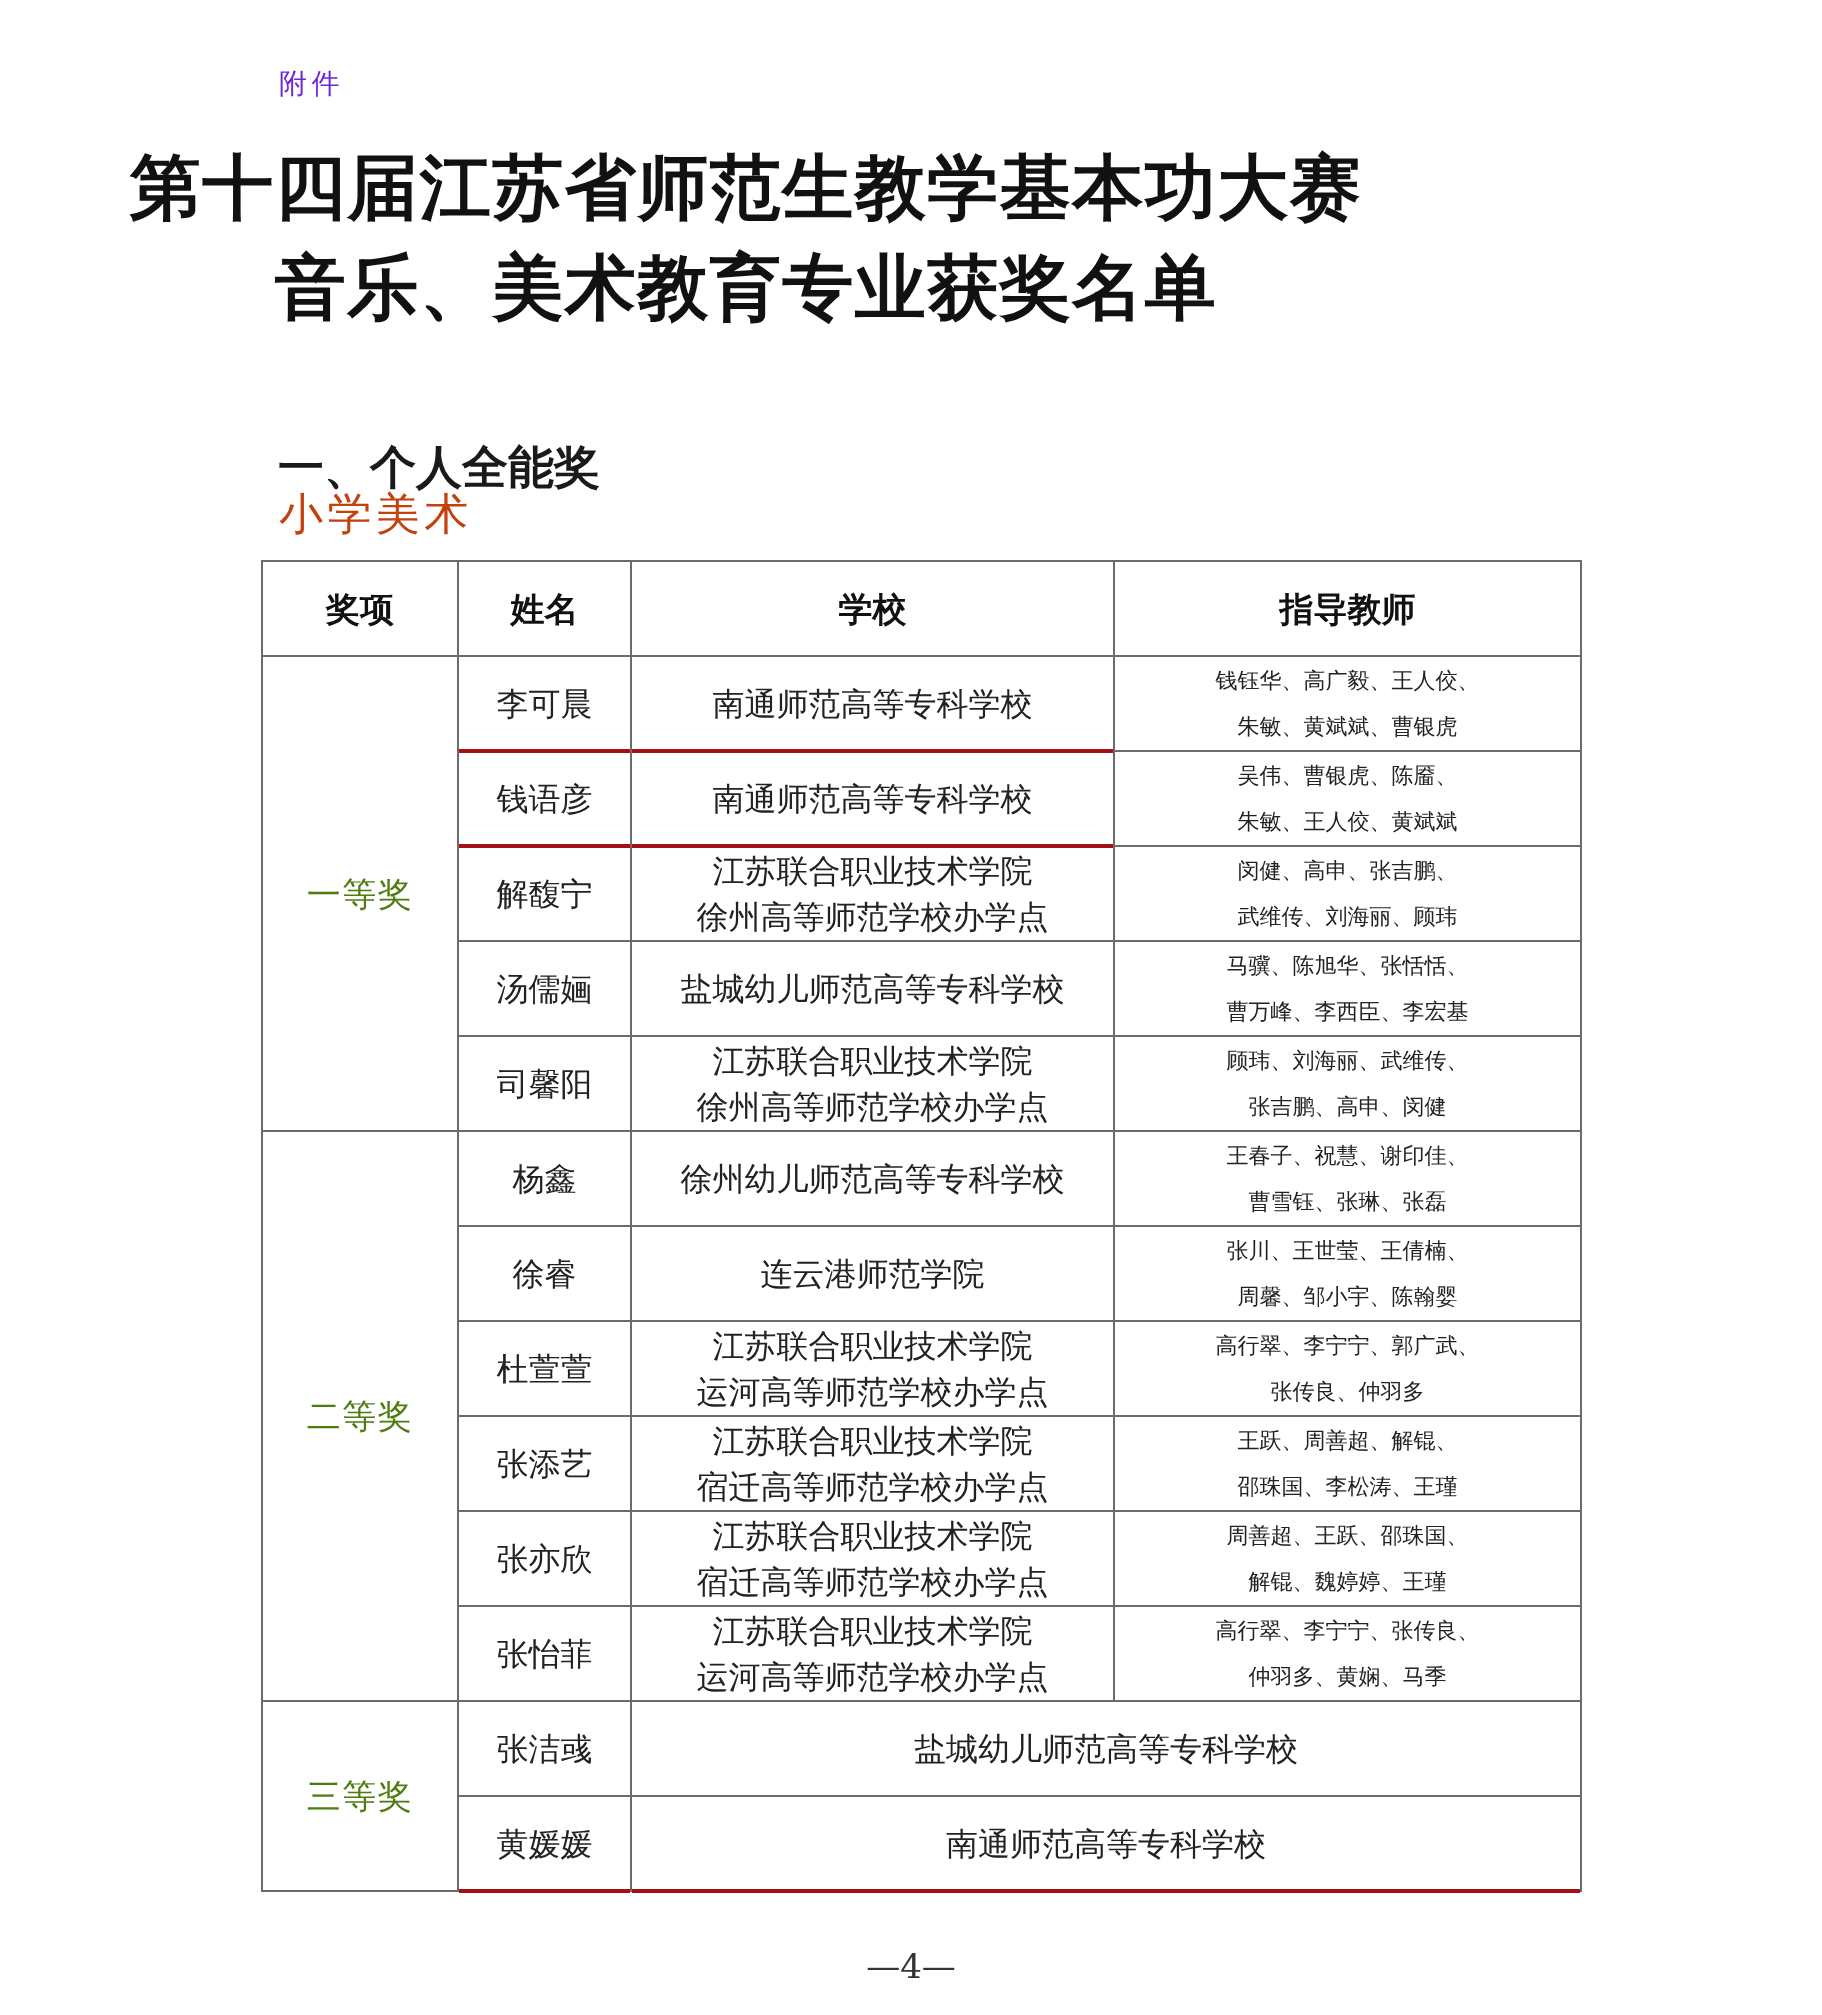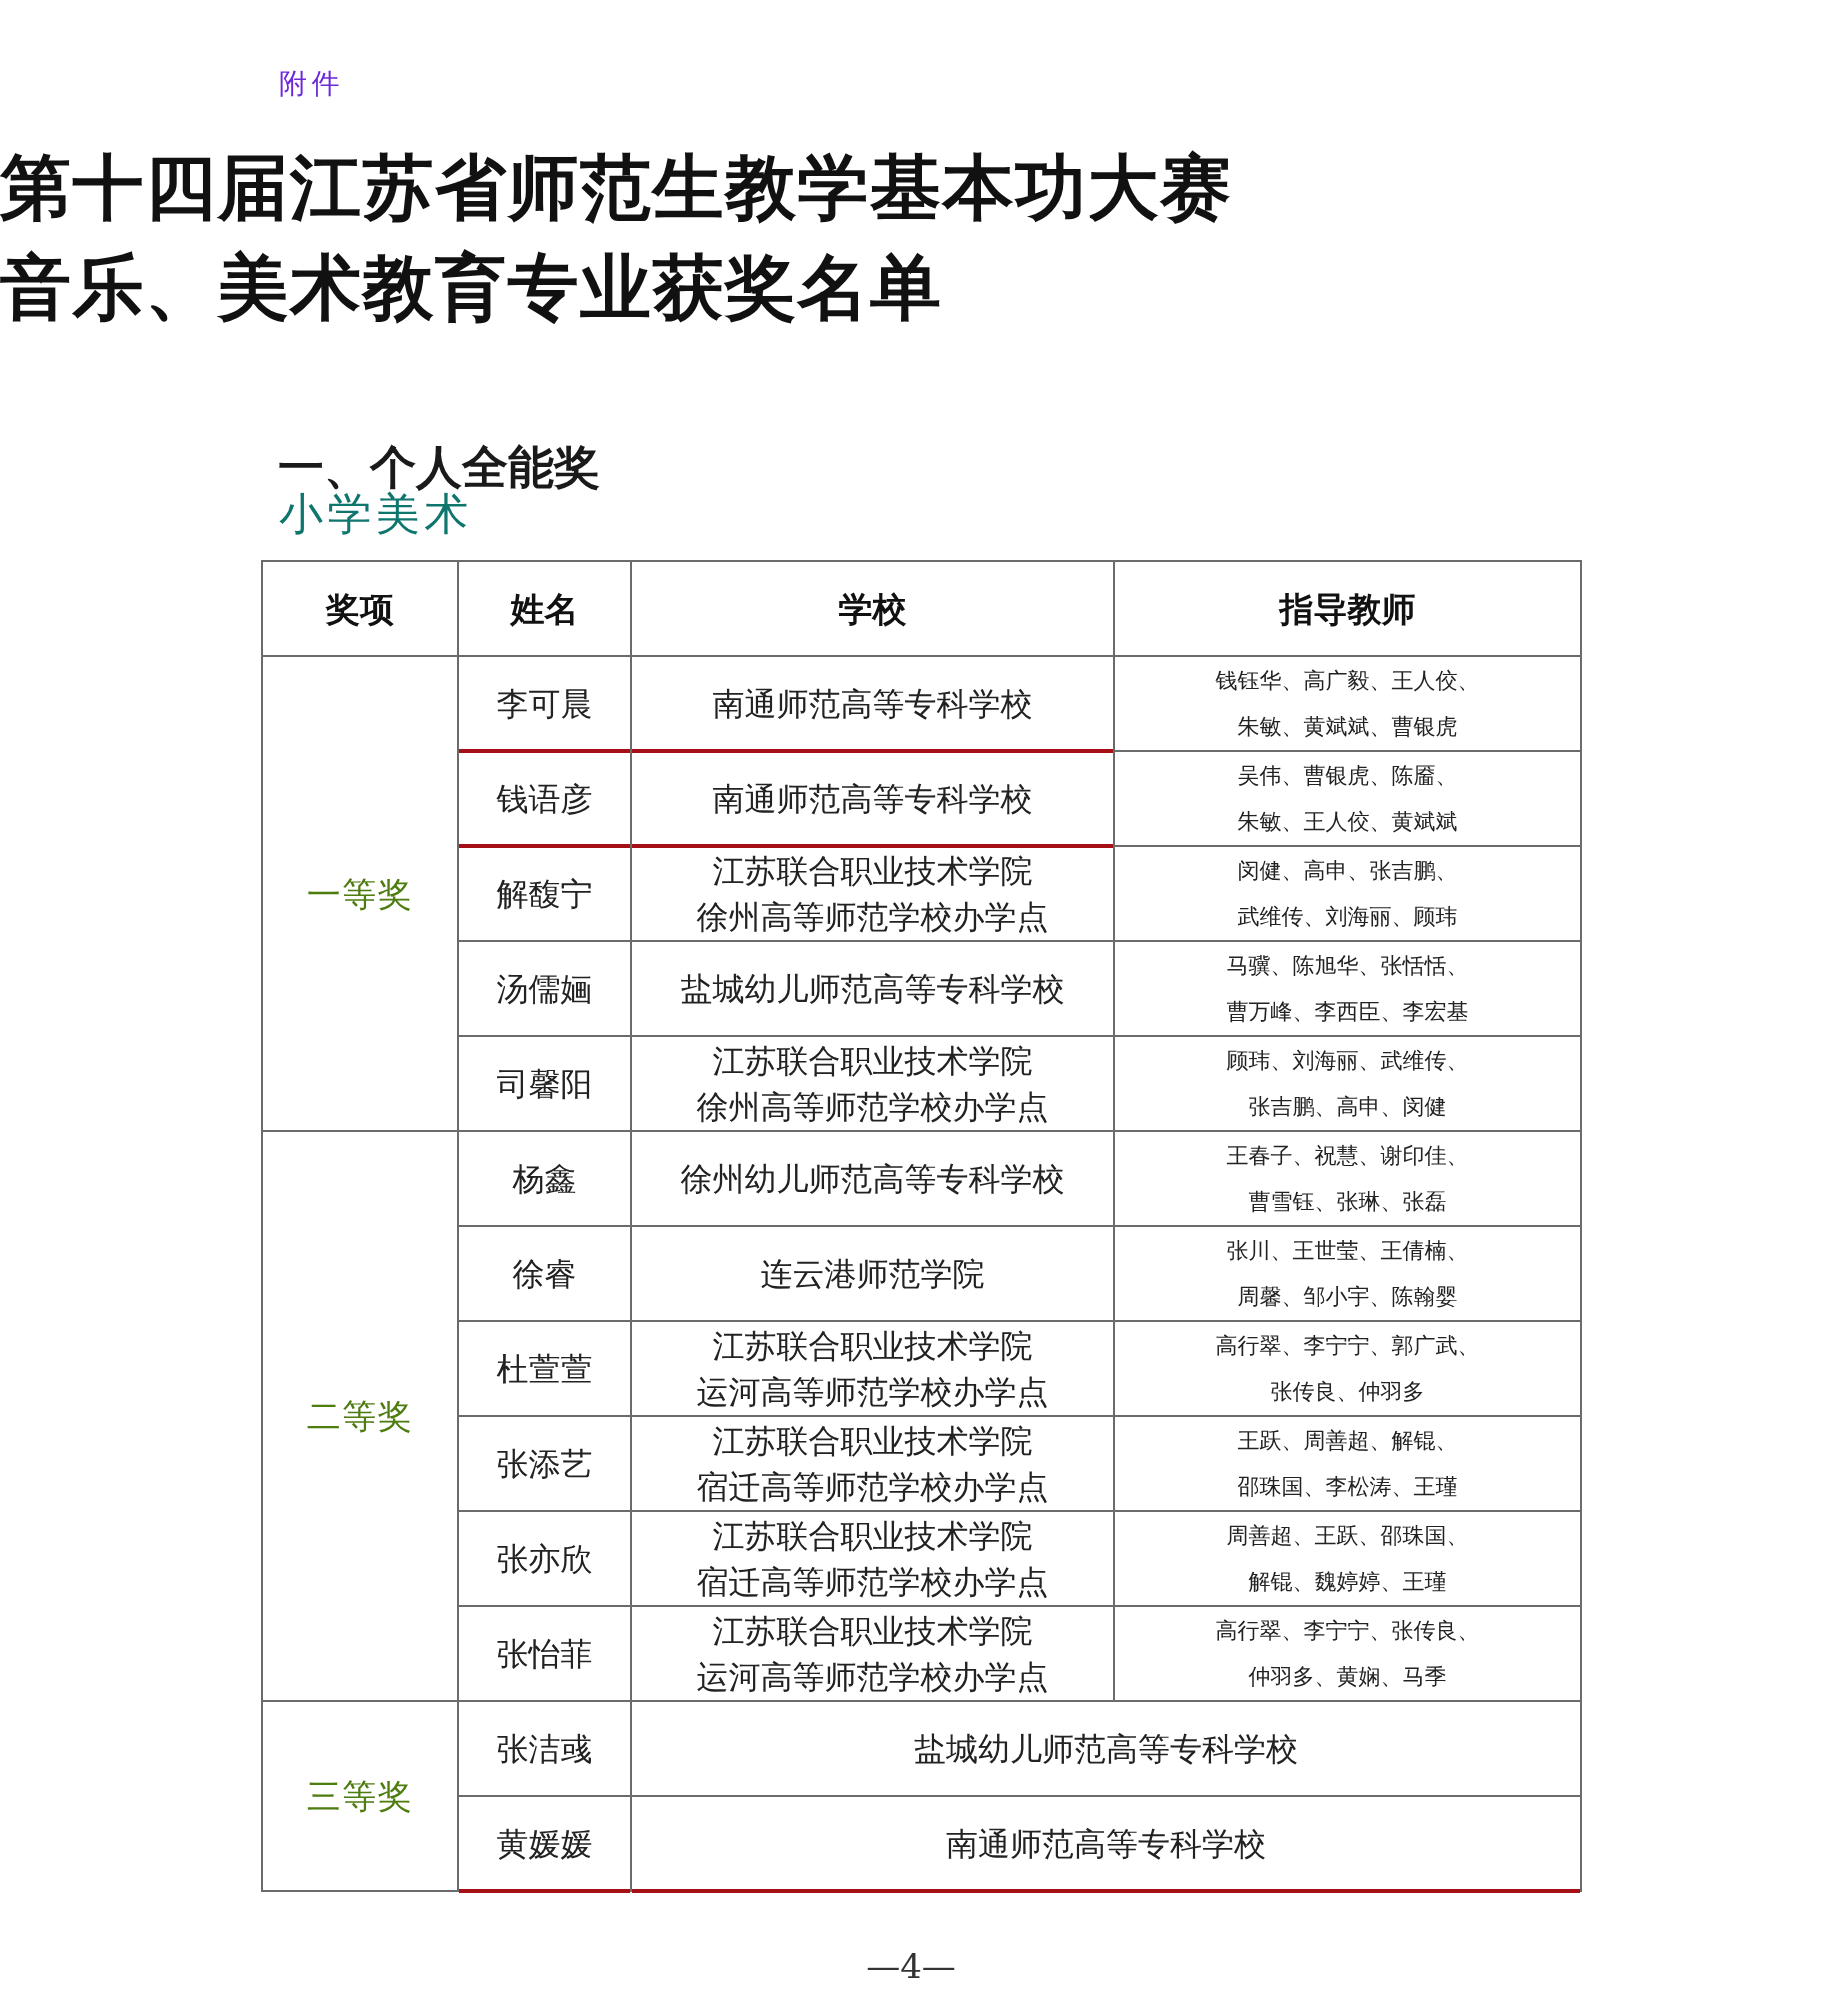--- a/index.html
+++ b/index.html
@@ -1,25 +1,25 @@
 <!DOCTYPE html>
 <html style="font-size:11.8px"><head>
 <meta charset="utf-8">
 <style>
   html, body { margin:0; padding:0; background:#ffffff; }
   body { width:1822px; height:2015px; position:relative; overflow:hidden;
          font-family:"DejaVu Serif","Liberation Serif",serif; color:#1a1a1a; }
   .abs { position:absolute; }
   .attach { left:279px; top:65px; font-size:28px; letter-spacing:4.4px; color:#6d28d9; }
-  .title { left:0; width:1492px; font-weight:bold;
+  .title { left:0; width:1492px; text-align:center; font-weight:bold;
            font-family:"DejaVu Serif","Liberation Serif",serif; color:#111; }
   .t1 { top:141px; font-size:71px; letter-spacing:1.5px; }
   .t2 { top:241px; font-size:71px; letter-spacing:1.5px; }
   .sec { left:278px; top:397px; font-size:46px; font-weight:bold; font-family:"DejaVu Sans","Liberation Sans",sans-serif;margin-top:40px; }
-  .sub { left:279px; top:485px; font-size:44px; letter-spacing:4.4px; color:#0f766e; }
+  .sub { left:279px; top:485px; font-size:44px; letter-spacing:4.4px; color:#c2410c; }
   table { position:absolute; left:261px; top:560px; border-collapse:collapse;
           table-layout:fixed; width:1319px;padding-left:23px; }
   td, th { border:2.2px solid #6b6b6b; text-align:center; vertical-align:middle;
            padding:0; font-size:32px; line-height:46px; color:#222; font-weight:normal; }
   th { height:93px; font-weight:bold; font-family:"DejaVu Sans","Liberation Sans",sans-serif; font-size:34px; color:#111; }
   td { height:93px; }
   .prize { font-size:34px; letter-spacing:1.5px; color:#4d7c0f; }
   .teach { font-size:22px; line-height:46px; }
   .red-under { position:relative;margin-top:12px; }
   .red-under::after { content:""; position:absolute; left:0; right:0; bottom:-2.9px;

